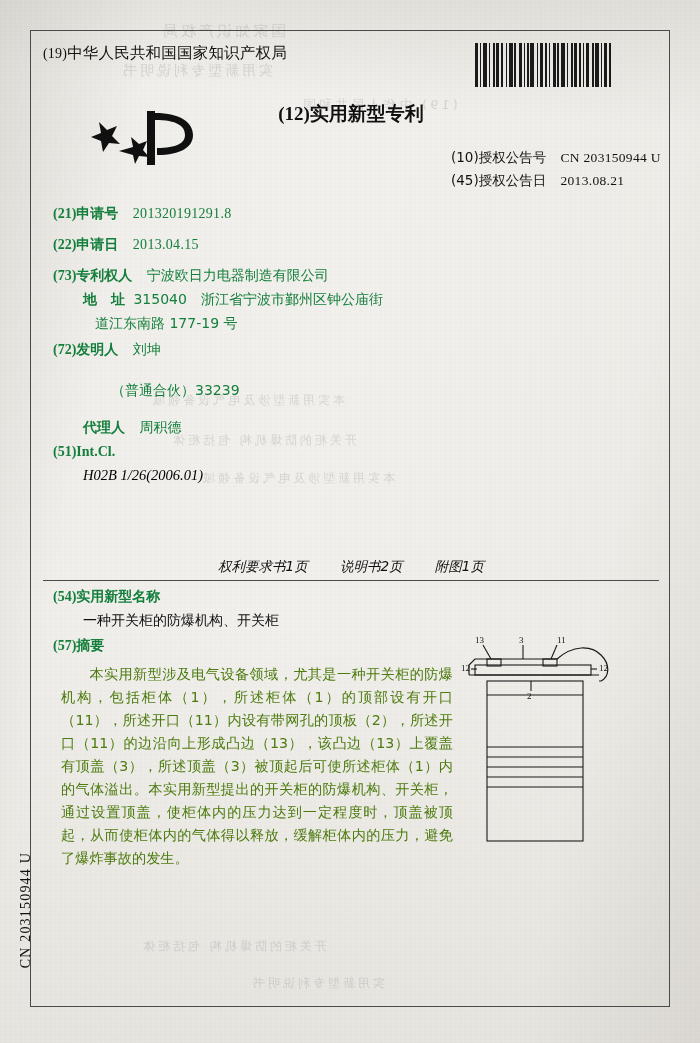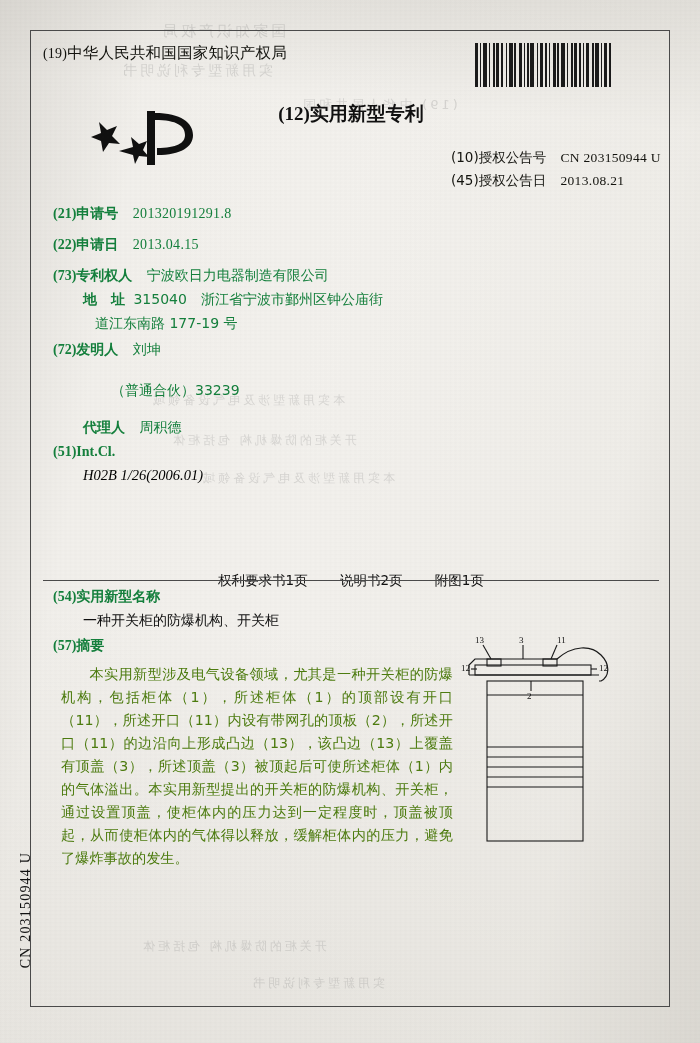--- a/index.html
+++ b/index.html
@@ -129,25 +129,26 @@
   #addr1   { left: 52px; top: 261px; }
   #addr2   { left: 64px; top: 285px; }
   #inventor{ left: 22px; top: 311px; }
   #agency  { left: 22px; top: 341px; }
   #agency2 { left: 80px; top: 352px; }
   #agent   { left: 52px; top: 389px; }
   #intcl   { left: 22px; top: 414px; }
   #intclv  { left: 52px; top: 436px; font-style: italic; font-family: "Liberation Serif", serif; font-size: 14.5px;}
 
   #pagecount {
-    left: 0; top: 541px;
+    left: 0; top: 527px;
     width: 640px;
     text-align: center;
     font-size: 13.5px;
     color: #111;
+    font-style: italic;
   }
   #pagecount span { margin: 0 14px; }
 
   #divider {
     position: absolute;
     left: 12px; top: 549px;
     width: 616px;
     height: 0;
     border-top: 1.3px solid #4b4b4b;
   }

